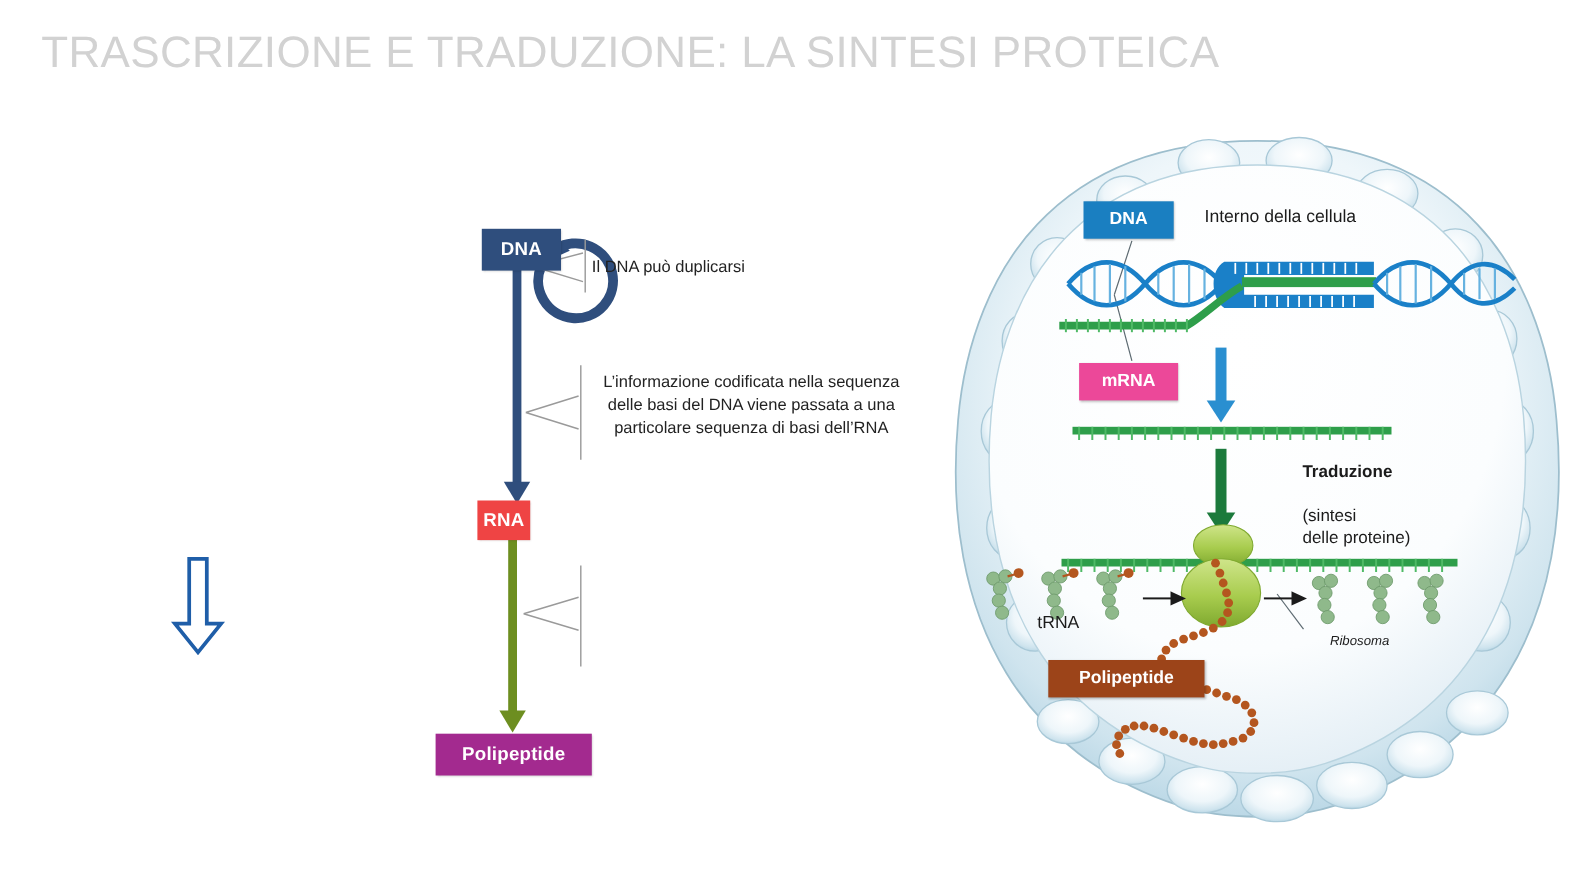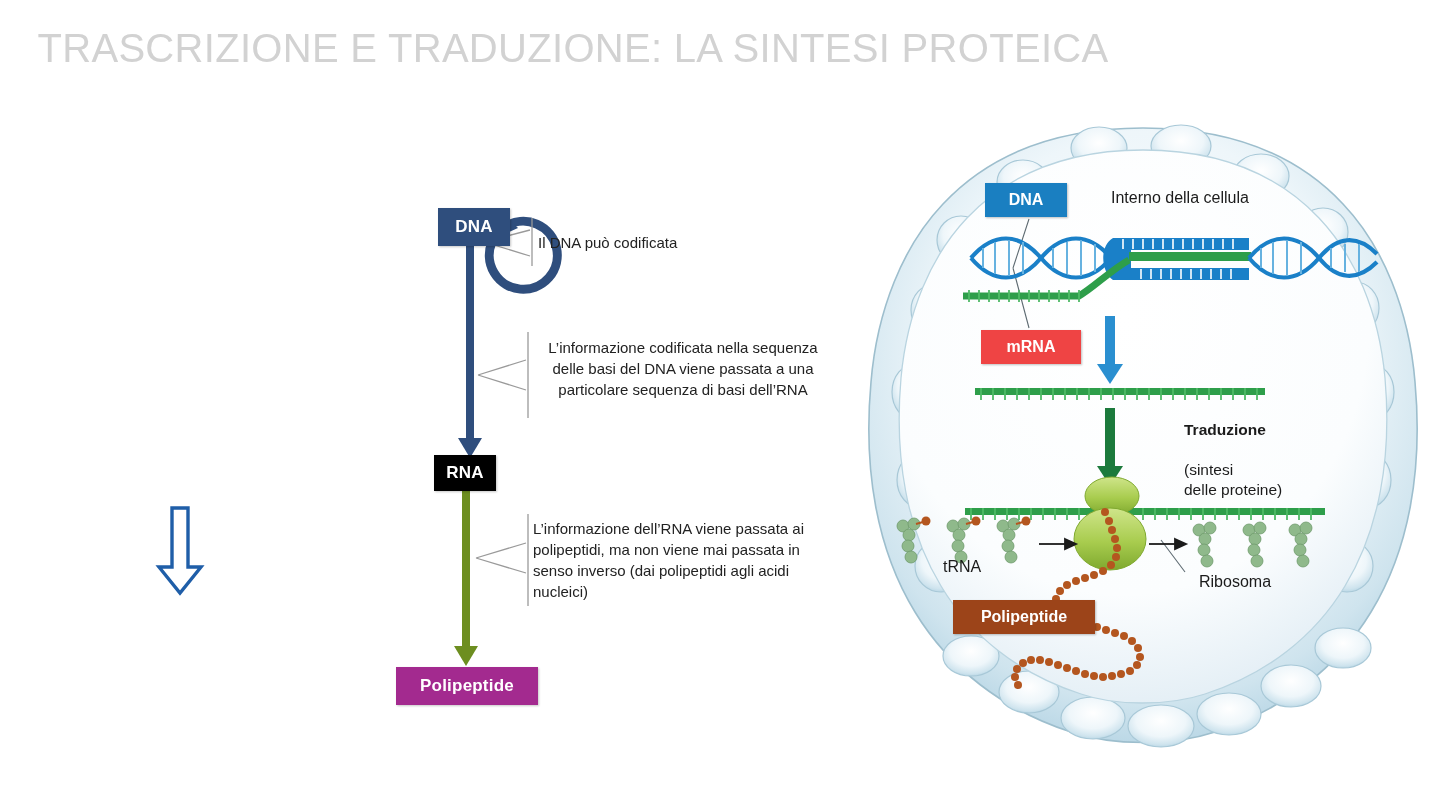--- a/index.html
+++ b/index.html
@@ -33,21 +33,21 @@
   .node {
     position: absolute;
     display: flex; align-items: center; justify-content: center;
     color: #ffffff;
     font-weight: bold;
     font-size: 17px;
     letter-spacing: .2px;
     box-shadow: 1px 1px 2px rgba(0,0,0,.22);
   }
   .node-dna  { left: 58px;  top: 38px;  width: 72px; height: 38px; background: #2f4e7d; }
-  .node-rna  { left: 54px;  top: 285px; width: 62px; height: 36px; background: #000000; }
+  .node-rna  { left: 54px;  top: 285px; width: 48px; height: 36px; background: #ef4444; }
   .node-poly { left: 16px;  top: 497px; width: 142px; height: 38px; background: #a32a8f; }
 
   .note {
     position: absolute;
     font-size: 15px;
     line-height: 21px;
     color: #222222;
     font-family: "Liberation Sans", sans-serif;
   }
   .note-1 { left: 158px; top: 62px;  width: 230px; }
@@ -57,36 +57,36 @@
   
   .cell { position: absolute; left: 843px; top: 120px; width: 600px; height: 640px; }
 
   .cell-label {
     position: absolute;
     display: flex; align-items: center; justify-content: center;
     color: #fff; font-weight: bold; font-size: 16px;
     box-shadow: 1px 1px 2px rgba(0,0,0,.25);
   }
   .lbl-dna   { left: 142px; top: 63px;  width: 82px; height: 34px; background: #1a7fc1; }
-  .lbl-mrna  { left: 138px; top: 210px; width: 100px; height: 34px; background: #ef4444; }
+  .lbl-mrna  { left: 138px; top: 210px; width: 90px; height: 34px; background: #ec4899; }
   .lbl-polip { left: 110px; top: 480px; width: 142px; height: 34px; background: #9c4419; }
 
   .cell-text {
     position: absolute;
     color: #1b1b1b;
     font-size: 15.5px;
     line-height: 20px;
     font-family: "Liberation Sans", sans-serif;
     white-space: pre-line;
   }
-  .t-interno   { left: 268px; top: 68px; font-size: 16px; }
+  .t-interno   { left: 252px; top: 68px; font-size: 16px; }
   .t-trascr    { left: 293px; top: 195px; }
   .t-trad      { left: 293px; top: 280px; margin-left: 48px; }
   .t-trna      { left: 100px; top: 437px; font-size: 16px; text-align: center; }
-  .t-ribo      { left: 356px; top: 452px; font-size: 16px; }
+  .t-ribo      { left: 366px; top: 452px; font-size: 12px; font-style: italic; }
   .t-bold      { font-weight: bold; display:block; }
   .t-reg       { font-weight: normal; display:block; }
 </style>
 </head>
 <body>
 
 <div id="page">
 
   <div class="slide-title">TRASCRIZIONE E TRADUZIONE: LA SINTESI PROTEICA</div>
 
@@ -126,23 +126,22 @@
       <g stroke="#9a9a9a" stroke-width="1.3" fill="none">
         <path d="M148 344 L148 436"></path>
         <path d="M96 388 L146 373 M96 388 L146 403"></path>
       </g>
     </svg>
 
     <div class="node node-dna">DNA</div>
     <div class="node node-rna">RNA</div>
     <div class="node node-poly">Polipeptide</div>
 
-    <div class="note note-1">Il DNA può codificata</div>
+    <div class="note note-1">Il DNA può duplicarsi</div>
     <div class="note note-2">L’informazione codificata nella sequenza delle basi del DNA viene passata a una particolare sequenza di basi dell’RNA</div>
-    <div class="note note-3">L’informazione dell’RNA viene passata ai polipeptidi, ma non viene mai passata in senso inverso (dai polipeptidi agli acidi nucleici)</div>
   </div>
 
   <div class="cell">
 
     <svg width="600" height="640" viewBox="0 0 600 640" style="position:absolute;left:0;top:0;">
       <defs>
         <radialGradient id="memGrad" cx="50%" cy="38%" r="68%">
           <stop offset="0%" stop-color="#ffffff"></stop>
           <stop offset="55%" stop-color="#eef6fa"></stop>
           <stop offset="82%" stop-color="#cfe4ee"></stop>

